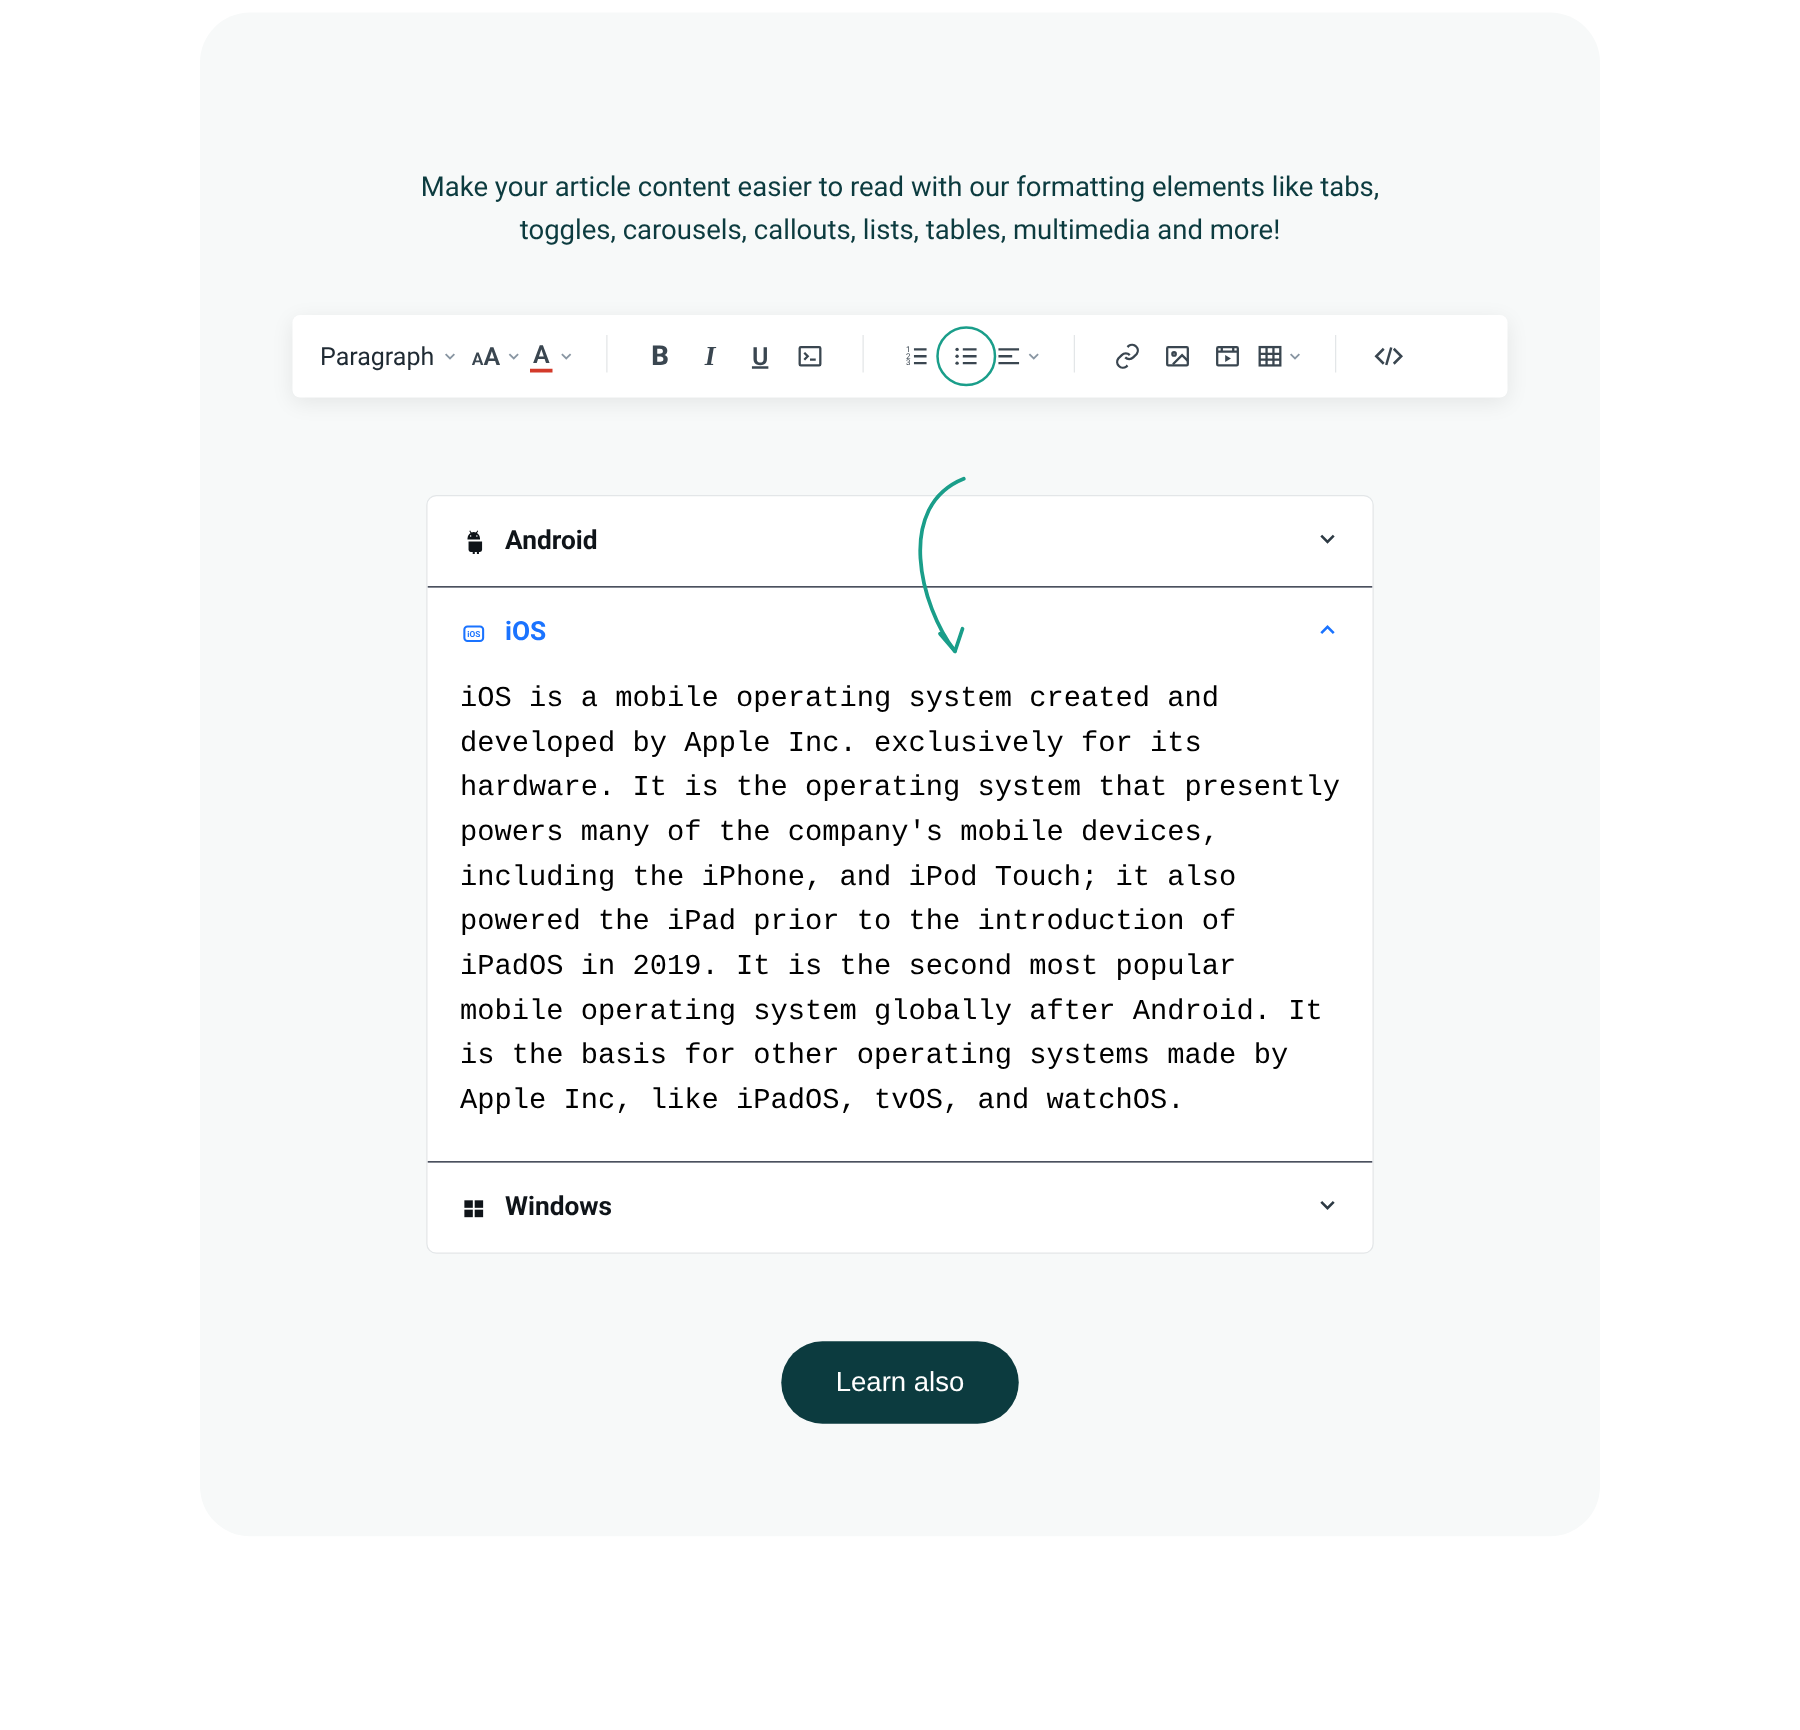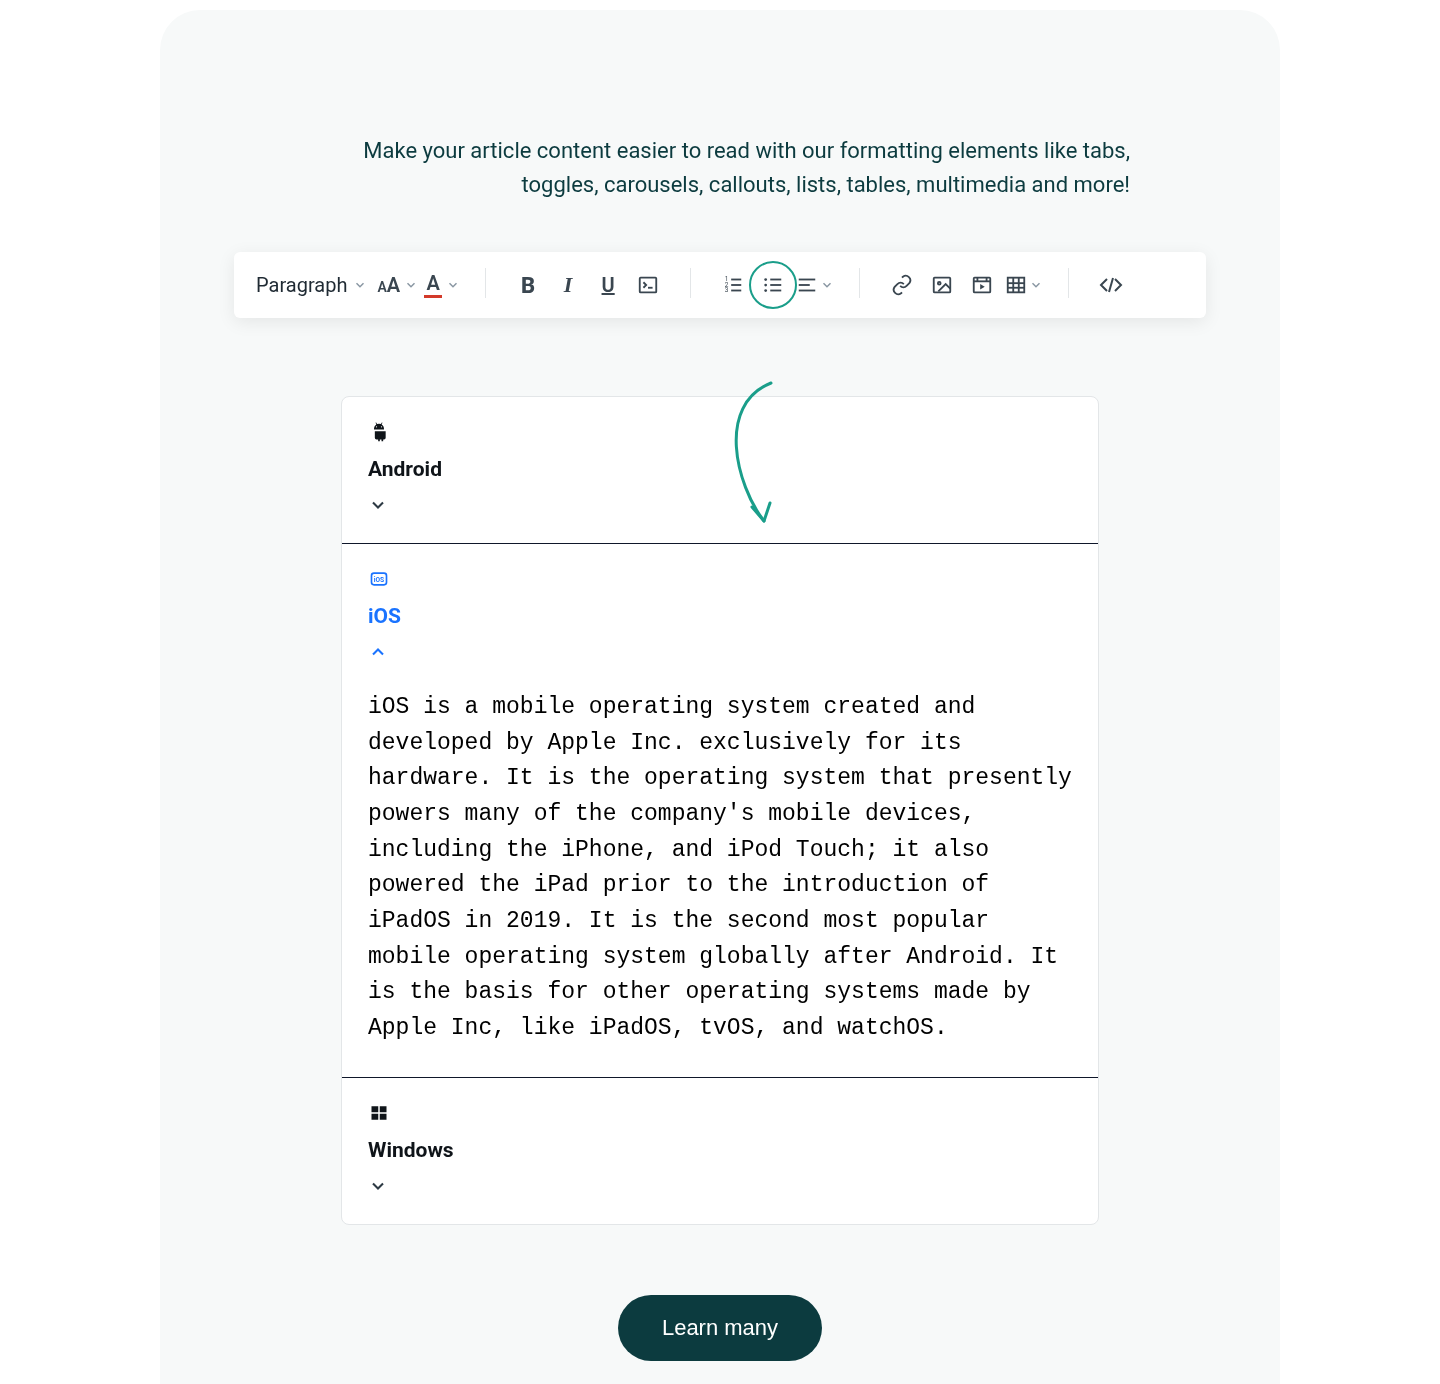--- a/index.html
+++ b/index.html
@@ -20,21 +20,21 @@
   .heading {
     font-size: 56px;
     font-weight: 700;
     color: #0c3b3f;
     text-align: center;
     letter-spacing: -0.5px;
   }
   .subheading {
     font-size: 22px;
     color: #0c3b3f;
-    text-align: right;
+    text-align: center;
     max-width: 820px;
     margin: 34px auto 0 auto;
     line-height: 1.55;
   }
   
   .toolbar {
     margin: 50px auto 0 auto;
     width: 972px;
     background: #ffffff;
     border-radius: 6px;
@@ -112,24 +112,23 @@
     border:1px solid #e3e6e8;
     border-radius:8px;
     overflow:hidden;
   }
   .acc-row {
     border-top:1px solid #0f172a;
   }
   .acc-row:first-child{border-top:none;}
   .acc-header {
     display:flex;
-    align-items:flex-start;
+    align-items:flex-end;
     gap:14px;
     padding:24px 26px;
-    flex-direction:column;
   }
   .acc-icon {
     width:22px;height:22px;
     display:flex;align-items:center;justify-content:center;
   }
   .acc-title {
     font-size:21px;
     font-weight:700;
     color:#0f1419;
     flex:1;
@@ -360,15 +359,15 @@
         <span class="acc-chev">
           <svg width="20" height="20" viewBox="0 0 24 24" fill="none" stroke="currentColor" stroke-width="2.5">
               <polyline points="6 9 12 15 18 9"></polyline>
             </svg>
         </span>
       </div>
     </div>
 
   </div>
 
-  <button class="cta">Learn many</button>
+  <button class="cta">Learn also</button>
 
 </div>
 
 </body></html>

